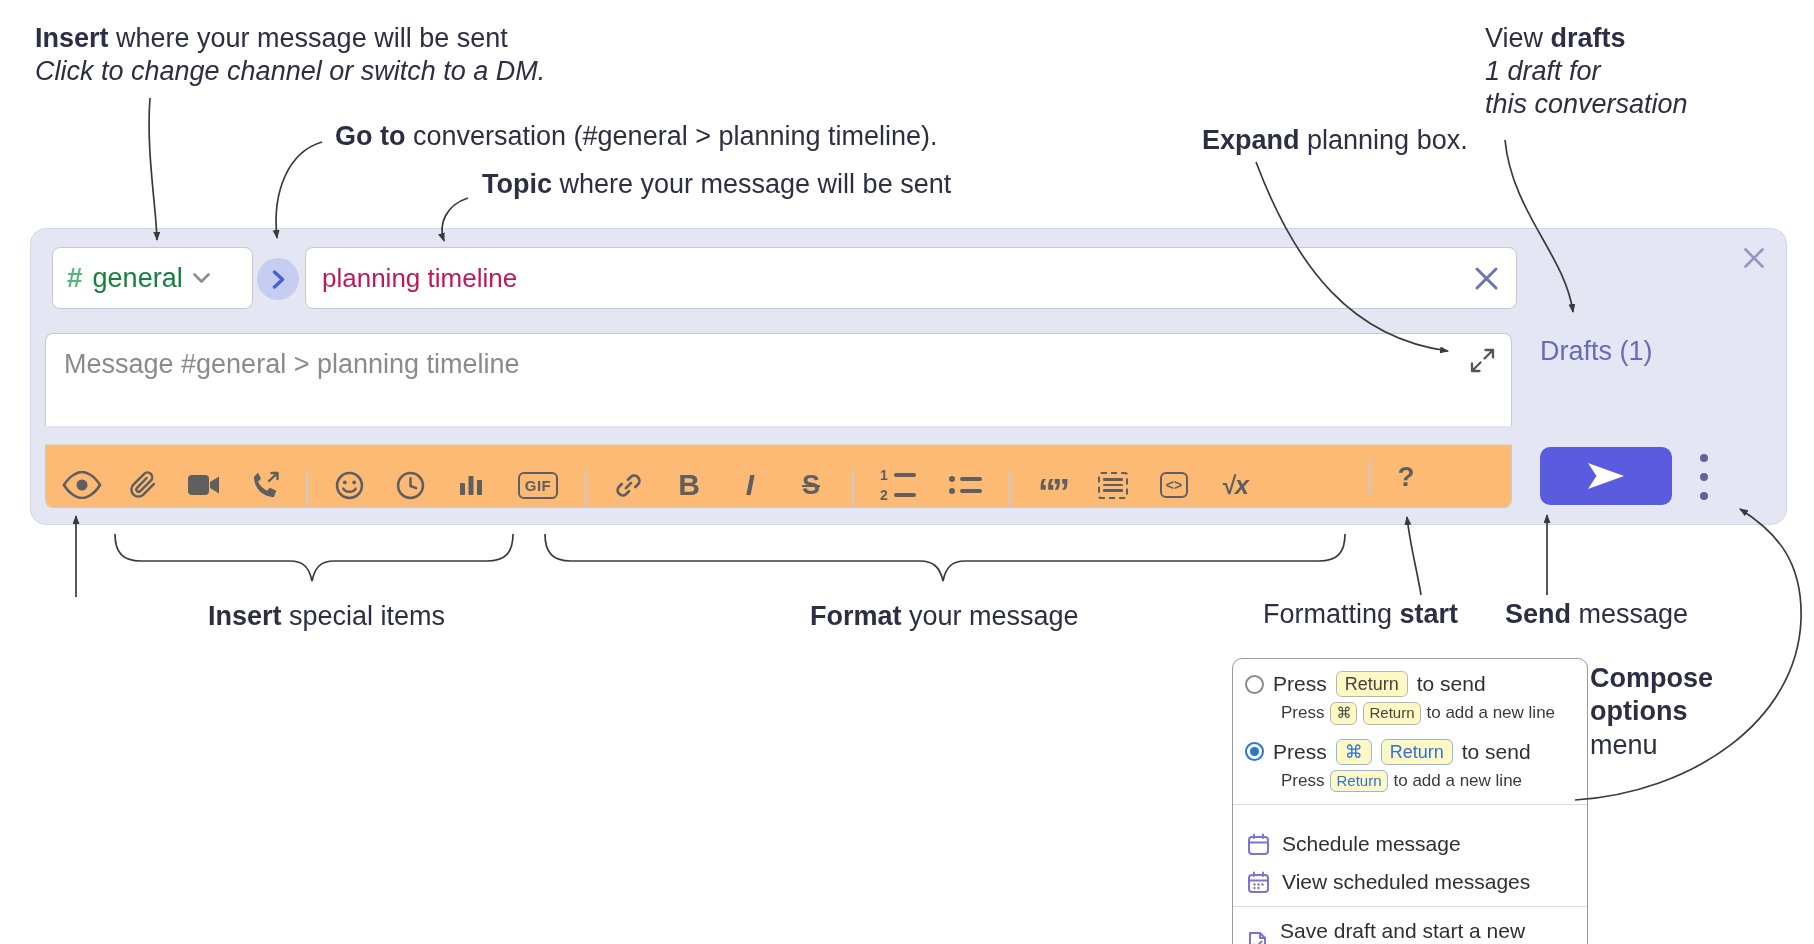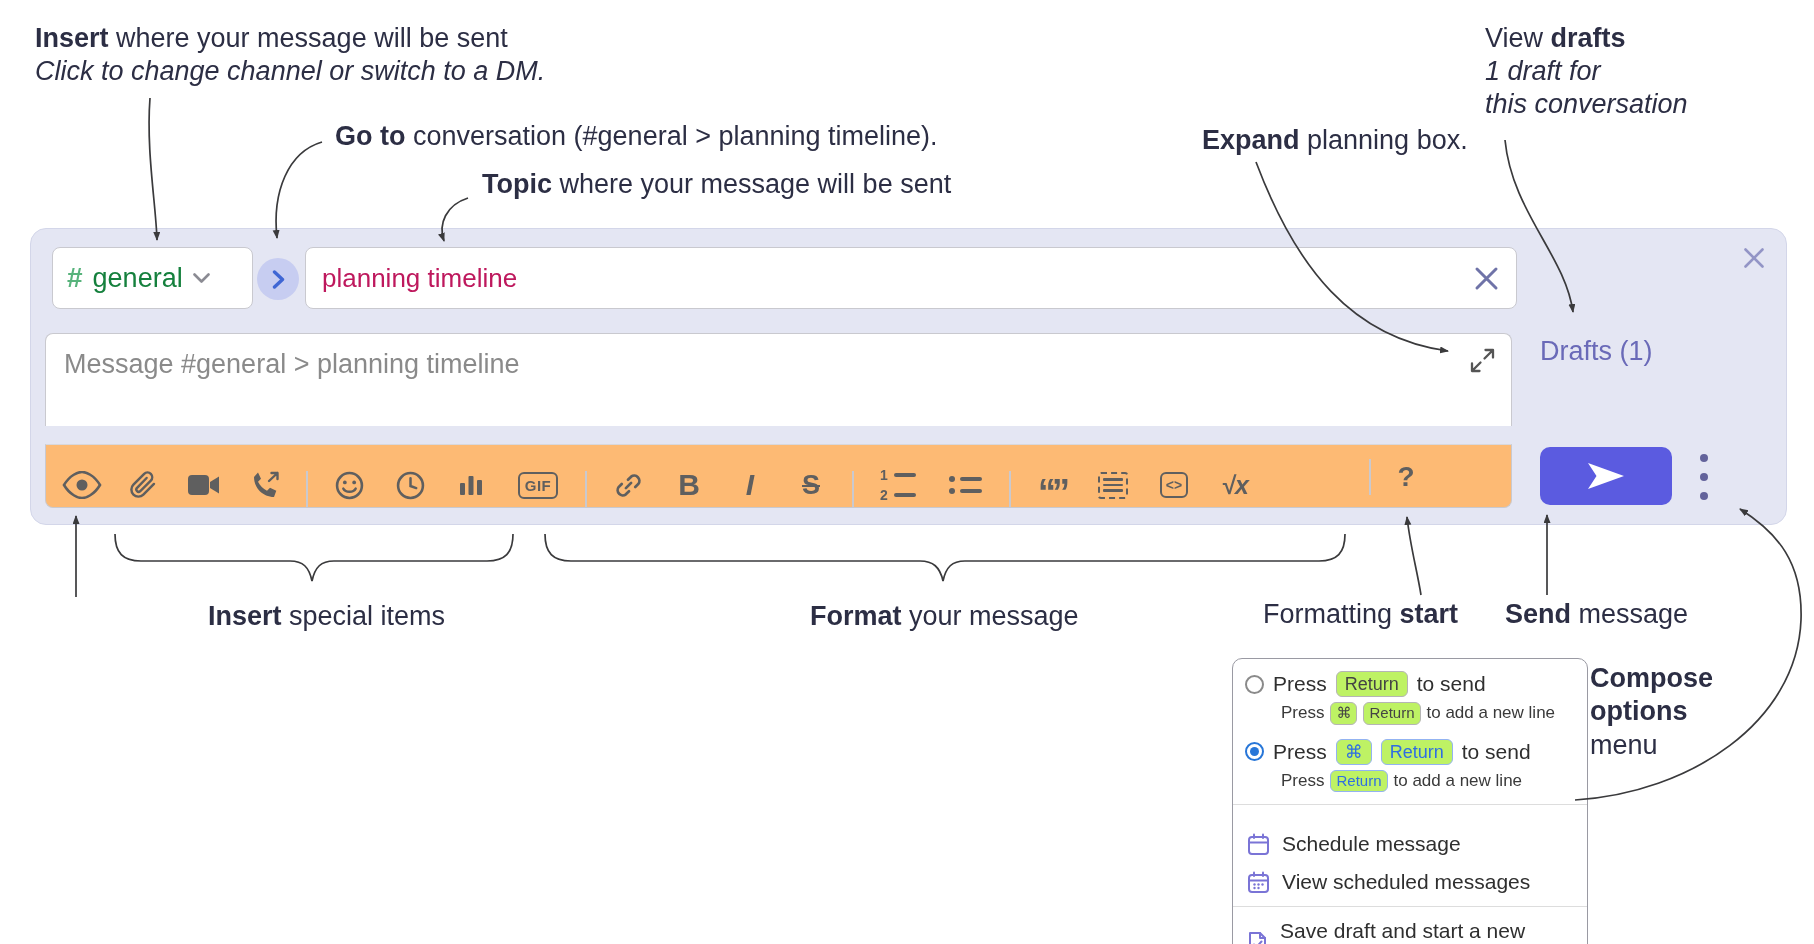--- a/index.html
+++ b/index.html
@@ -62,21 +62,21 @@
               align-items:center; justify-content:space-between; padding:3px 0; cursor:pointer; }
   .ellipsis span { width:8px; height:8px; border-radius:50%; background:#63639b; }
   .x-btn { display:flex; align-items:center; justify-content:center; cursor:pointer; }
 
   
   .popup { left:1232px; top:658px; width:356px; background:#fff; border:1.5px solid #9a9aa3;
            border-radius:10px; color:#2f2f2f; }
   .opt-main { display:flex; align-items:center; gap:9px; padding:12px 14px 0 12px; font-size:21px; }
   .opt-sub { padding:5px 14px 0 48px; font-size:17px; color:#3a3a3a; display:flex; align-items:center; gap:6px; }
   kbd { font-family:"Liberation Sans", sans-serif; display:inline-block; border:1.5px solid #b5b5b5;
-        border-radius:6px; padding:0px 8px; font-size:18px; color:#444; background:#bef264; line-height:1.35; }
+        border-radius:6px; padding:0px 8px; font-size:18px; color:#444; background:#fef9c3; line-height:1.35; }
   kbd.small { font-size:15px; padding:0 5px; }
   kbd.blue { border-color:#93b3f2; color:#2f6ee2; }
   .radio { width:19px; height:19px; border-radius:50%; border:2px solid #8a8a8a; flex:0 0 auto;
            display:flex; align-items:center; justify-content:center; }
   .radio.sel { border-color:#2776d8; }
   .radio.sel::after { content:""; width:9px; height:9px; border-radius:50%; background:#2776d8; }
   .popup-div { border-top:1px solid #ddd; margin-top:12px; }
   .menu-item { display:flex; align-items:center; gap:12px; padding:7px 14px; font-size:21px; cursor:pointer; }
   .menu-item svg { flex:0 0 auto; }
 

